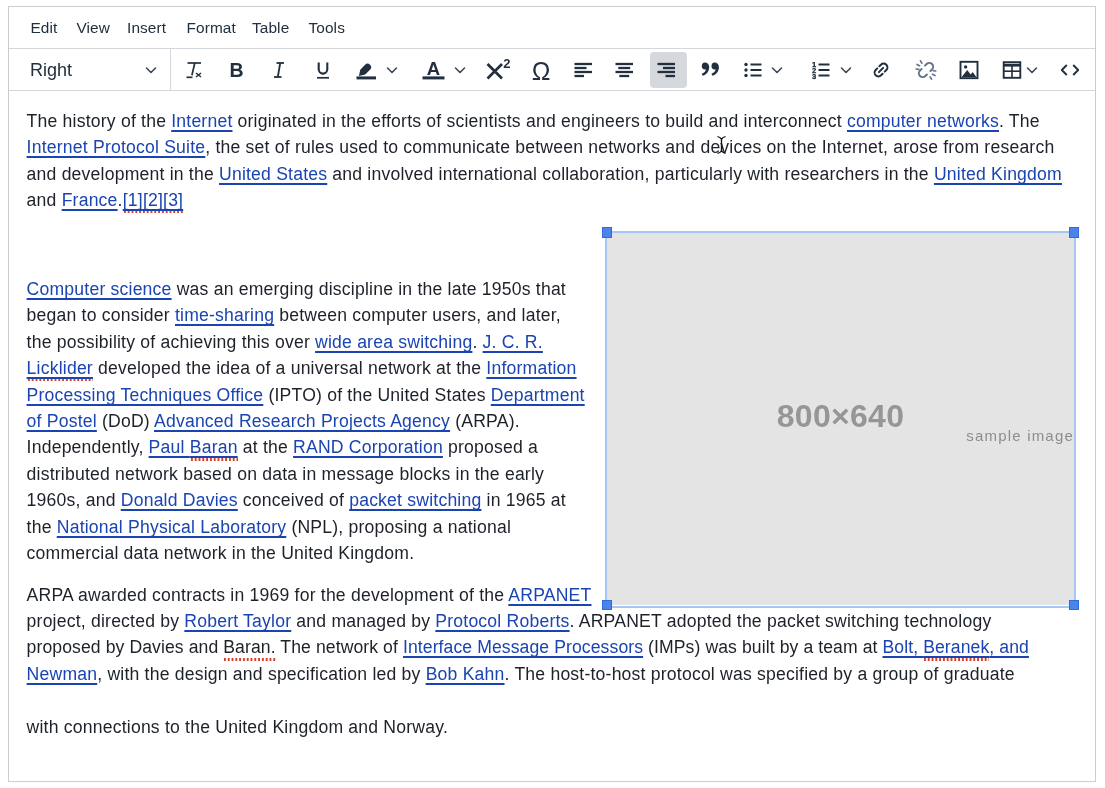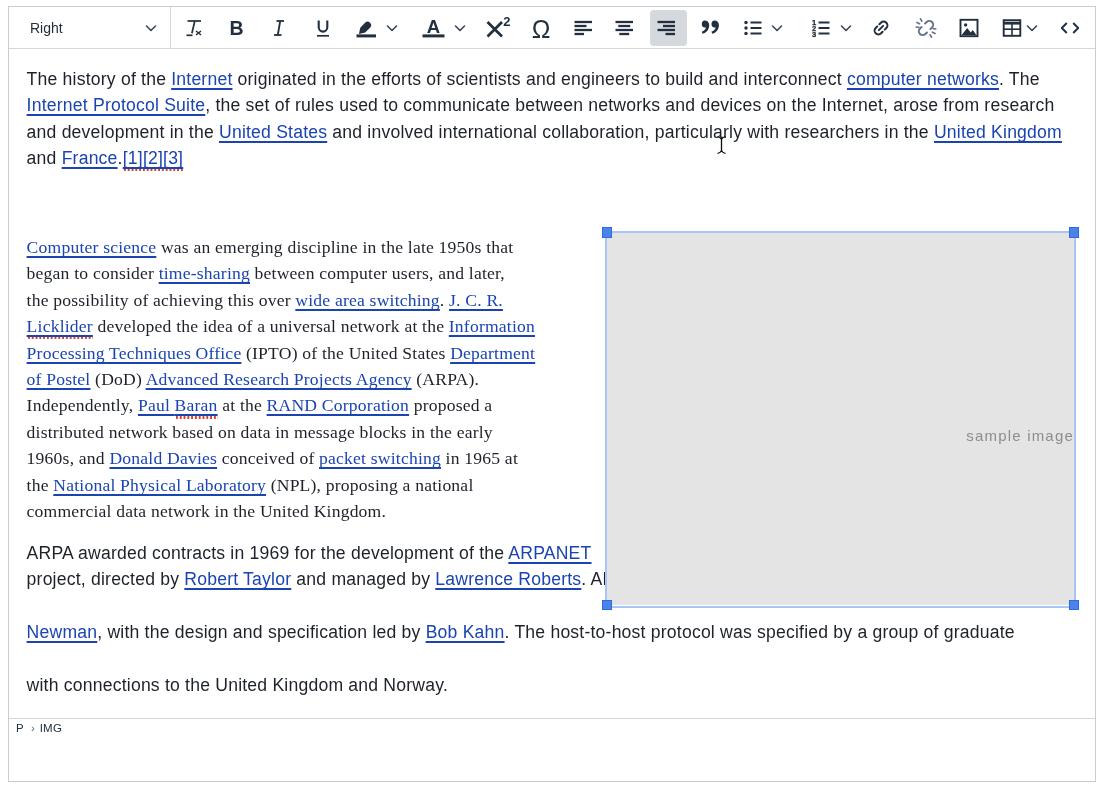--- a/index.html
+++ b/index.html
@@ -11,39 +11,47 @@
 
 #toolbar { position:relative; height:42px; border-bottom:1px solid #d4d7db; }
 .tbtn { position:absolute; top:21px; transform:translate(-50%,-50%); }
 .sep { position:absolute; left:161.3px; top:0; width:1px; height:42px; background:#d4d7db; }
 .activebg { position:absolute; left:641px; top:3px; width:37px; height:36px; background:#d5d8dc; border-radius:4px; }
 svg { display:block; }
 .chev { position:absolute; top:21px; transform:translate(-50%,-50%); }
 
 #content { position:relative; height:669px; overflow:hidden; font-size:17.6px; line-height:26.4px; letter-spacing:0.2px; color:#1d2129; padding:17px 17.6px 0 17.6px; }
 #content p { margin:0 12px 17px 0; white-space:nowrap; }
-#content p.p2 { margin-top:19px; margin-bottom:15px;font-family:Liberation Serif, serif; }
+#content p.p2 { margin-top:19px; margin-bottom:15px; }
 #content a { color:#1a44b2; text-decoration:underline; text-underline-offset:2.5px; text-decoration-thickness:1.5px; text-decoration-skip-ink:none; }
 .sq { background-image: radial-gradient(circle closest-side, #d8402b 85%, rgba(224,68,46,0)); background-size:3.8px 2.6px; background-repeat:repeat-x; background-position:0 bottom; padding-bottom:3.2px; }
 
 #imgblock { position:absolute; left:599.5px; top:225px; width:481.25px; height:386.75px; }
 #imgoutline { position:absolute; left:5.5px; top:5.5px; width:471px; height:377px; border:2px solid #a8c6f5; }
 #imgph { position:absolute; left:7.5px; top:7.5px; width:467px; height:372.5px; background:#e4e4e4; }
 .handle { position:absolute; width:10.5px; height:10.5px; background:#4b83ea; border:1px solid #2e6ae0; }
 #ph1 { position:absolute; width:100%; text-align:center; top:165.5px; font-size:32px; font-weight:bold; color:#969696; letter-spacing:0.3px; }
 #ph2 { position:absolute; width:100%; text-align:right; top:194.5px; font-size:15px; color:#8d8d8d; letter-spacing:1.2px; }
 
 #statusbar { position:relative; height:20px; border-top:1px solid #d4d7db; font-size:11.5px; color:#222f3e; line-height:19px; padding-left:7px; letter-spacing:0.3px; }
 #cursor { position:absolute; left:715px; top:135px; }
 </style>
 </head>
 <body>
 <div id="editor">
+  <div id="menubar">
+    <span style="left:21.5px">Edit</span>
+    <span style="left:67.5px">View</span>
+    <span style="left:118px">Insert</span>
+    <span style="left:177.5px">Format</span>
+    <span style="left:243px">Table</span>
+    <span style="left:299.5px">Tools</span>
+  </div>
   <div id="toolbar">
-    <span style="position:absolute;left:21px;line-height:42px;font-size:14px;color:#222f3e;">Right</span>
+    <span style="position:absolute;left:21px;line-height:42px;font-size:18px;color:#222f3e;">Right</span>
     <svg class="chev" style="left:142px" width="16" height="16" viewBox="0 0 16 16">
         <path d="M3.5 6 L8 10.5 L12.5 6" fill="none" stroke="#3c4858" stroke-width="1.6" stroke-linecap="round" stroke-linejoin="round"></path>
       </svg>
     <div class="sep"></div>
     <div class="activebg"></div>
 
     <svg class="tbtn" style="left:182px" width="26" height="26" viewBox="0 0 26 26">
       <g stroke="#222f3e" stroke-width="1.7" fill="none">
         <path d="M9.5 6 H23"></path>
           <path d="M16.8 6 L13.9 18.3"></path>
@@ -221,31 +229,31 @@
 the possibility of achieving this over <a>wide area switching</a>. <a>J. C. R.</a><br>
 <a><span class="sq">Licklider</span></a> developed the idea of a universal network at the <a>Information</a><br>
 <a>Processing Techniques Office</a> (IPTO) of the United States <a>Department</a><br>
 <a>of Postel</a> (DoD) <a>Advanced Research Projects Agency</a> (ARPA).<br>
 Independently, <a>Paul <span class="sq">Baran</span></a> at the <a>RAND Corporation</a> proposed a<br>
 distributed network based on data in message blocks in the early<br>
 1960s, and <a>Donald Davies</a> conceived of <a>packet switching</a> in 1965 at<br>
 the <a>National Physical Laboratory</a> (NPL), proposing a national<br>
 commercial data network in the United Kingdom.</p>
     <p>ARPA awarded contracts in 1969 for the development of the <a>ARPANET</a><br>
-project, directed by <a>Robert Taylor</a> and managed by <a>Lawrence Roberts</a>. ARPANET adopted the packet switching technology<br>
-<br>
+project, directed by <a>Robert Taylor</a> and managed by <a>Protocol Roberts</a>. ARPANET adopted the packet switching technology<br>
+<span style="letter-spacing:0.09px">proposed by Davies and <span class="sq">Baran.</span> The network of <a>Interface Message Processors</a> (IMPs) was built by a team at <a>Bolt, <span class="sq">Beranek</span>, and</a></span><br>
 <a>Newman</a>, with the design and specification led by <a>Bob Kahn</a>. The host-to-host protocol was specified by a group of graduate<br>
 <br>
 with connections to the United Kingdom and Norway.</p>
   </div>
-  <div id="statusbar">P<span style="color:#5a6572;margin:0 4.5px 0 7px">›</span>IMG</div>
 </div>
 <div id="imgblock">
   <div id="imgoutline"></div>
   <div id="imgph">
+    <div id="ph1">800×640</div>
     <div id="ph2">sample image</div>
   </div>
   <div class="handle" style="left:2.25px;top:2.25px"></div>
   <div class="handle" style="left:469.25px;top:2.25px"></div>
   <div class="handle" style="left:2.25px;top:374.75px"></div>
   <div class="handle" style="left:469.25px;top:374.75px"></div>
 </div>
 <svg id="cursor" width="14" height="20" viewBox="0 0 14 20">
   <g stroke="#0c0c0c" stroke-width="1.3" fill="none">
     <path d="M2.5 1.5 Q5.6 2.4 6.5 4.3 Q7.4 2.4 10.5 1.5"></path>

